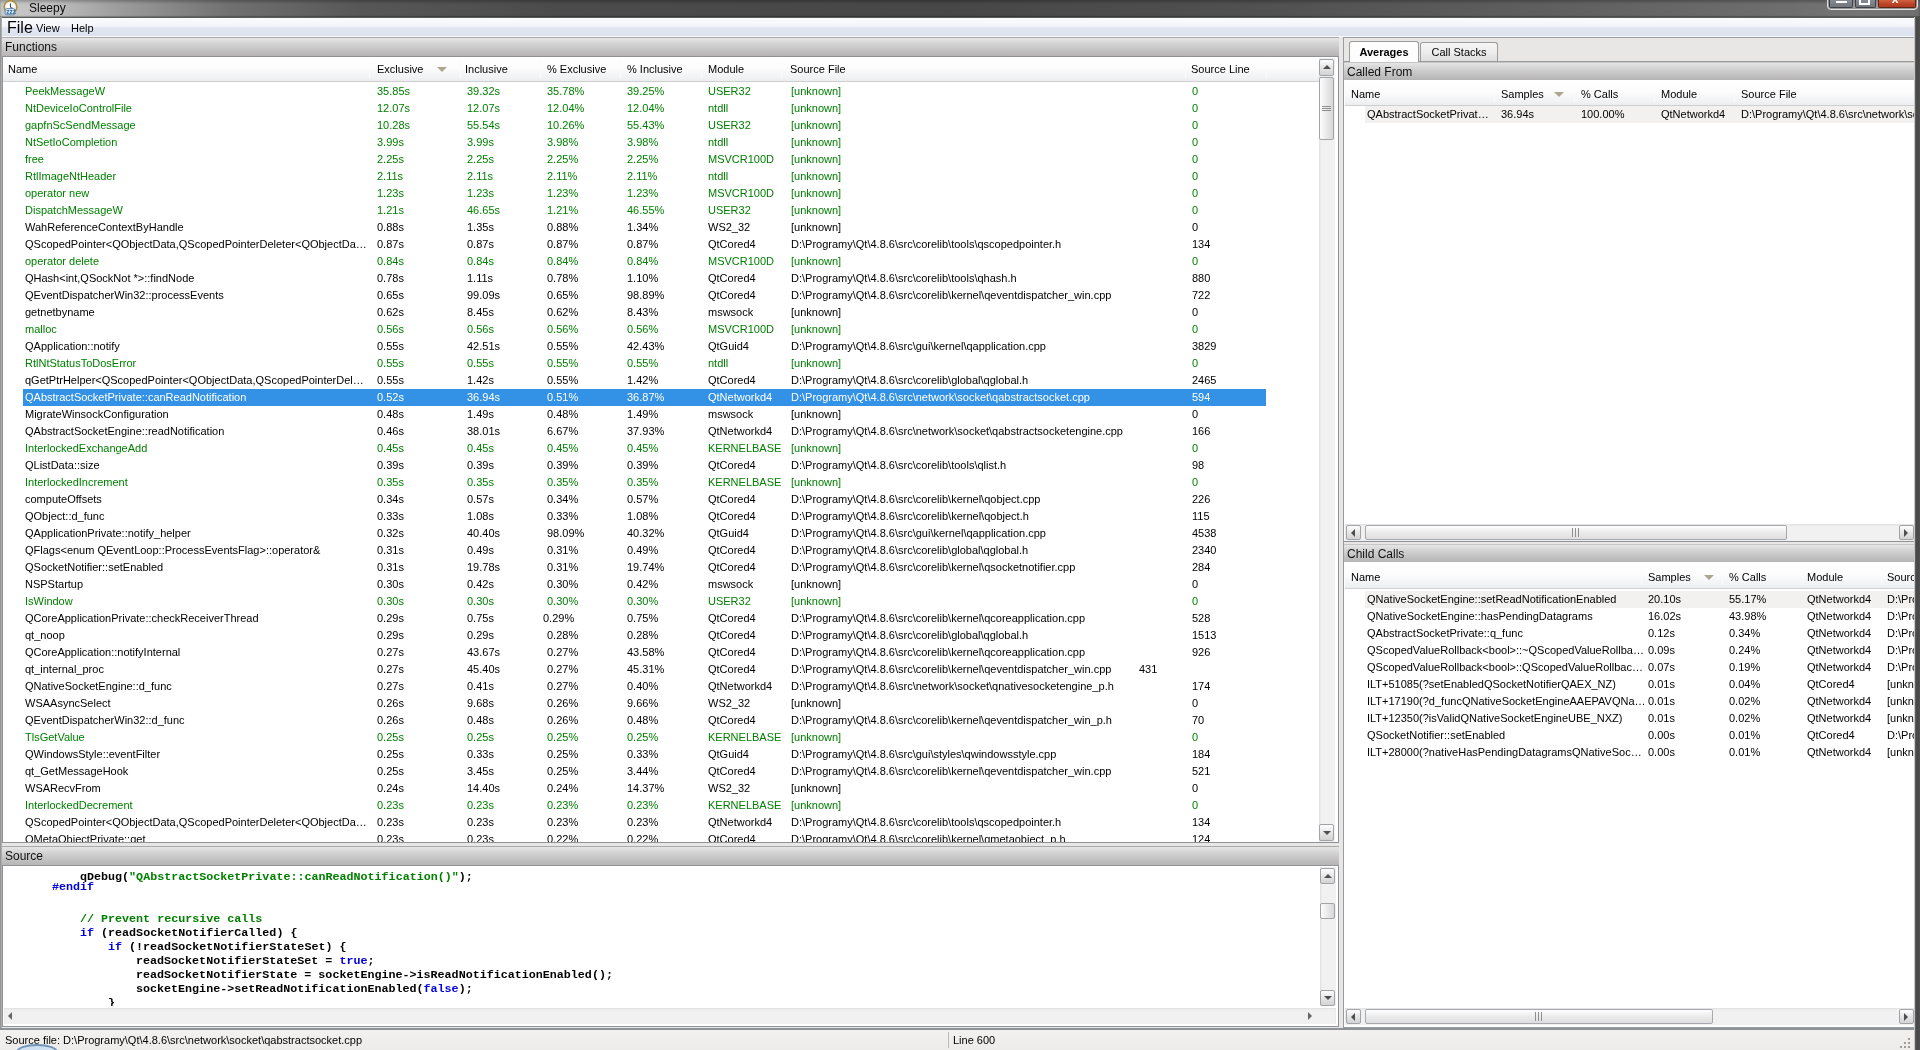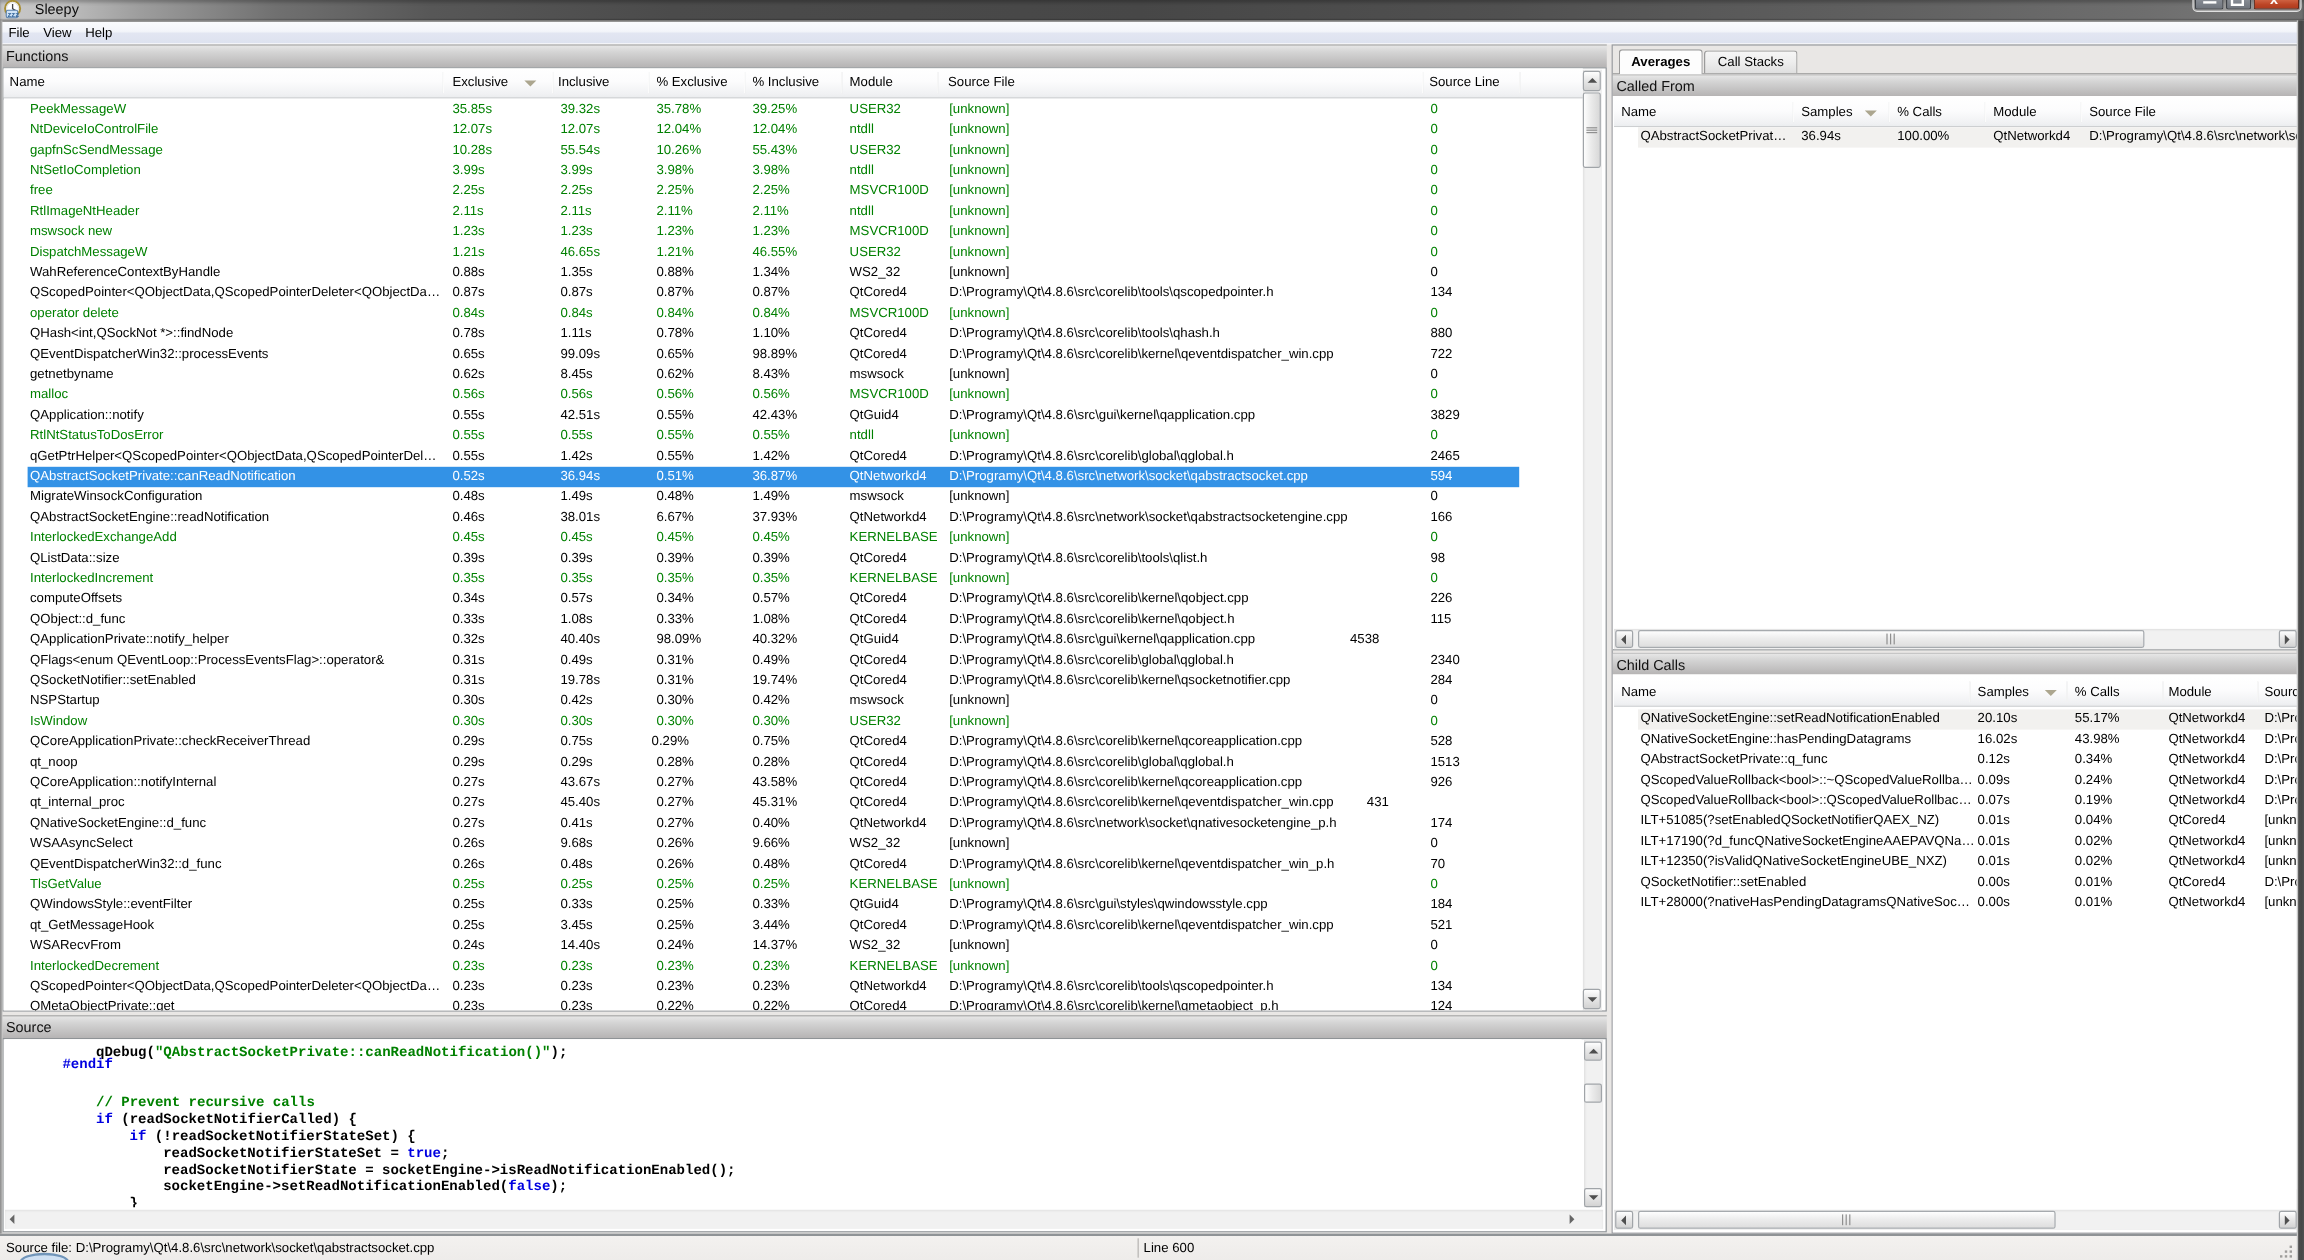--- a/index.html
+++ b/index.html
@@ -39,21 +39,21 @@
 </svg>
 <div class="a" style="left:29px;top:1px;height:15px;line-height:15px;font-size:12px;color:#0c0c0c">Sleepy</div>
 <div class="a" style="left:1827px;top:-6px;width:91px;height:16px;border:1px solid #dfdfdf;border-radius:0 0 4px 4px;background:rgba(255,255,255,.25);padding:0"></div>
 <div class="a" style="left:1829px;top:-6px;width:24px;height:14px;border-radius:0 0 2px 2px;background:linear-gradient(#9ba0a8,#898e96 40%,#70757d);border:1px solid #3c4046;border-top:none"></div>
 <div class="a" style="left:1836px;top:1px;width:11px;height:2px;background:#fff"></div>
 <div class="a" style="left:1855px;top:-6px;width:21px;height:14px;border-radius:0 0 2px 2px;background:linear-gradient(#9ba0a8,#898e96 40%,#70757d);border:1px solid #3c4046;border-top:none"></div>
 <div class="a" style="left:1859px;top:-4px;width:11px;height:9px;border:2px solid #fff;background:transparent"></div>
 <div class="a" style="left:1878px;top:-6px;width:38px;height:14px;border-radius:0 0 2px 2px;background:linear-gradient(#e29276,#d26848 40%,#bc4526 75%,#ad3a1e);border:1px solid #5e2415;border-top:none"></div>
 <div class="a" style="left:1888px;top:-7px;width:14px;height:12px;color:#fff;font-size:12px;font-weight:bold;text-align:center;line-height:12px">x</div>
 <div class="a" style="left:0;top:17px;width:1920px;height:20px;background:linear-gradient(#fafbfe,#f3f5fa 45%,#e2e6f2 55%,#dde2ef);border-top:1px solid #5a5a5a;border-bottom:1px solid #f6f8fc">
-<span class="a" style="left:7px;top:3px;line-height:14px;font-size:11px">File</span>
+<span class="a" style="left:7px;top:3px;line-height:14px;font-size:16px">File</span>
 <span class="a" style="left:36px;top:3px;line-height:14px;font-size:11px">View</span>
 <span class="a" style="left:71px;top:3px;line-height:14px;font-size:11px">Help</span>
 </div>
 <div class="a ttl" style="left:2px;top:37px;width:1337px">Functions</div>
 <div class="a" style="left:2px;top:56px;width:1337px;height:787px;background:#fff;border:1px solid #8f9396"></div>
 <div class="a hdr" style="left:3px;top:57px;width:1316px;height:25px">
     <span class="hd" style="left:5px">Name</span>
     <span class="hd" style="left:374px">Exclusive</span>
     <span class="hd" style="left:462px">Inclusive</span>
     <span class="hd" style="left:544px">% Exclusive</span>
@@ -126,21 +126,21 @@
       <span class="c g el" style="left:22px;width:343px">RtlImageNtHeader</span>
       <span class="c g" style="left:374px">2.11s</span>
       <span class="c g" style="left:464px">2.11s</span>
       <span class="c g" style="left:544px">2.11%</span>
       <span class="c g" style="left:624px">2.11%</span>
       <span class="c g" style="left:705px">ntdll</span>
       <span class="c g tt" style="left:788px;width:394px">[unknown]</span>
       <span class="c g" style="left:1189px">0</span>
     </div>
 <div class="r" style="top:102px">
-      <span class="c g el" style="left:22px;width:343px">mswsock new</span>
+      <span class="c g el" style="left:22px;width:343px">operator new</span>
       <span class="c g" style="left:374px">1.23s</span>
       <span class="c g" style="left:464px">1.23s</span>
       <span class="c g" style="left:544px">1.23%</span>
       <span class="c g" style="left:624px">1.23%</span>
       <span class="c g" style="left:705px">MSVCR100D</span>
       <span class="c g tt" style="left:788px;width:394px">[unknown]</span>
       <span class="c g" style="left:1189px">0</span>
     </div>
 <div class="r" style="top:119px">
       <span class="c g el" style="left:22px;width:343px">DispatchMessageW</span>
@@ -334,21 +334,21 @@
       <span class="c b" style="left:1189px">115</span>
     </div>
 <div class="r" style="top:442px">
       <span class="c b el" style="left:22px;width:343px">QApplicationPrivate::notify_helper</span>
       <span class="c b" style="left:374px">0.32s</span>
       <span class="c b" style="left:464px">40.40s</span>
       <span class="c b" style="left:544px">98.09%</span>
       <span class="c b" style="left:624px">40.32%</span>
       <span class="c b" style="left:705px">QtGuid4</span>
       <span class="c b tt" style="left:788px;width:394px">D:\Programy\Qt\4.8.6\src\gui\kernel\qapplication.cpp</span>
-      <span class="c b" style="left:1122px">4538</span>
+      <span class="c b" style="left:1189px">4538</span>
     </div>
 <div class="r" style="top:459px">
       <span class="c b el" style="left:22px;width:343px">QFlags&lt;enum QEventLoop::ProcessEventsFlag&gt;::operator&amp;</span>
       <span class="c b" style="left:374px">0.31s</span>
       <span class="c b" style="left:464px">0.49s</span>
       <span class="c b" style="left:544px">0.31%</span>
       <span class="c b" style="left:624px">0.49%</span>
       <span class="c b" style="left:705px">QtCored4</span>
       <span class="c b tt" style="left:788px;width:394px">D:\Programy\Qt\4.8.6\src\corelib\global\qglobal.h</span>
       <span class="c b" style="left:1189px">2340</span>

